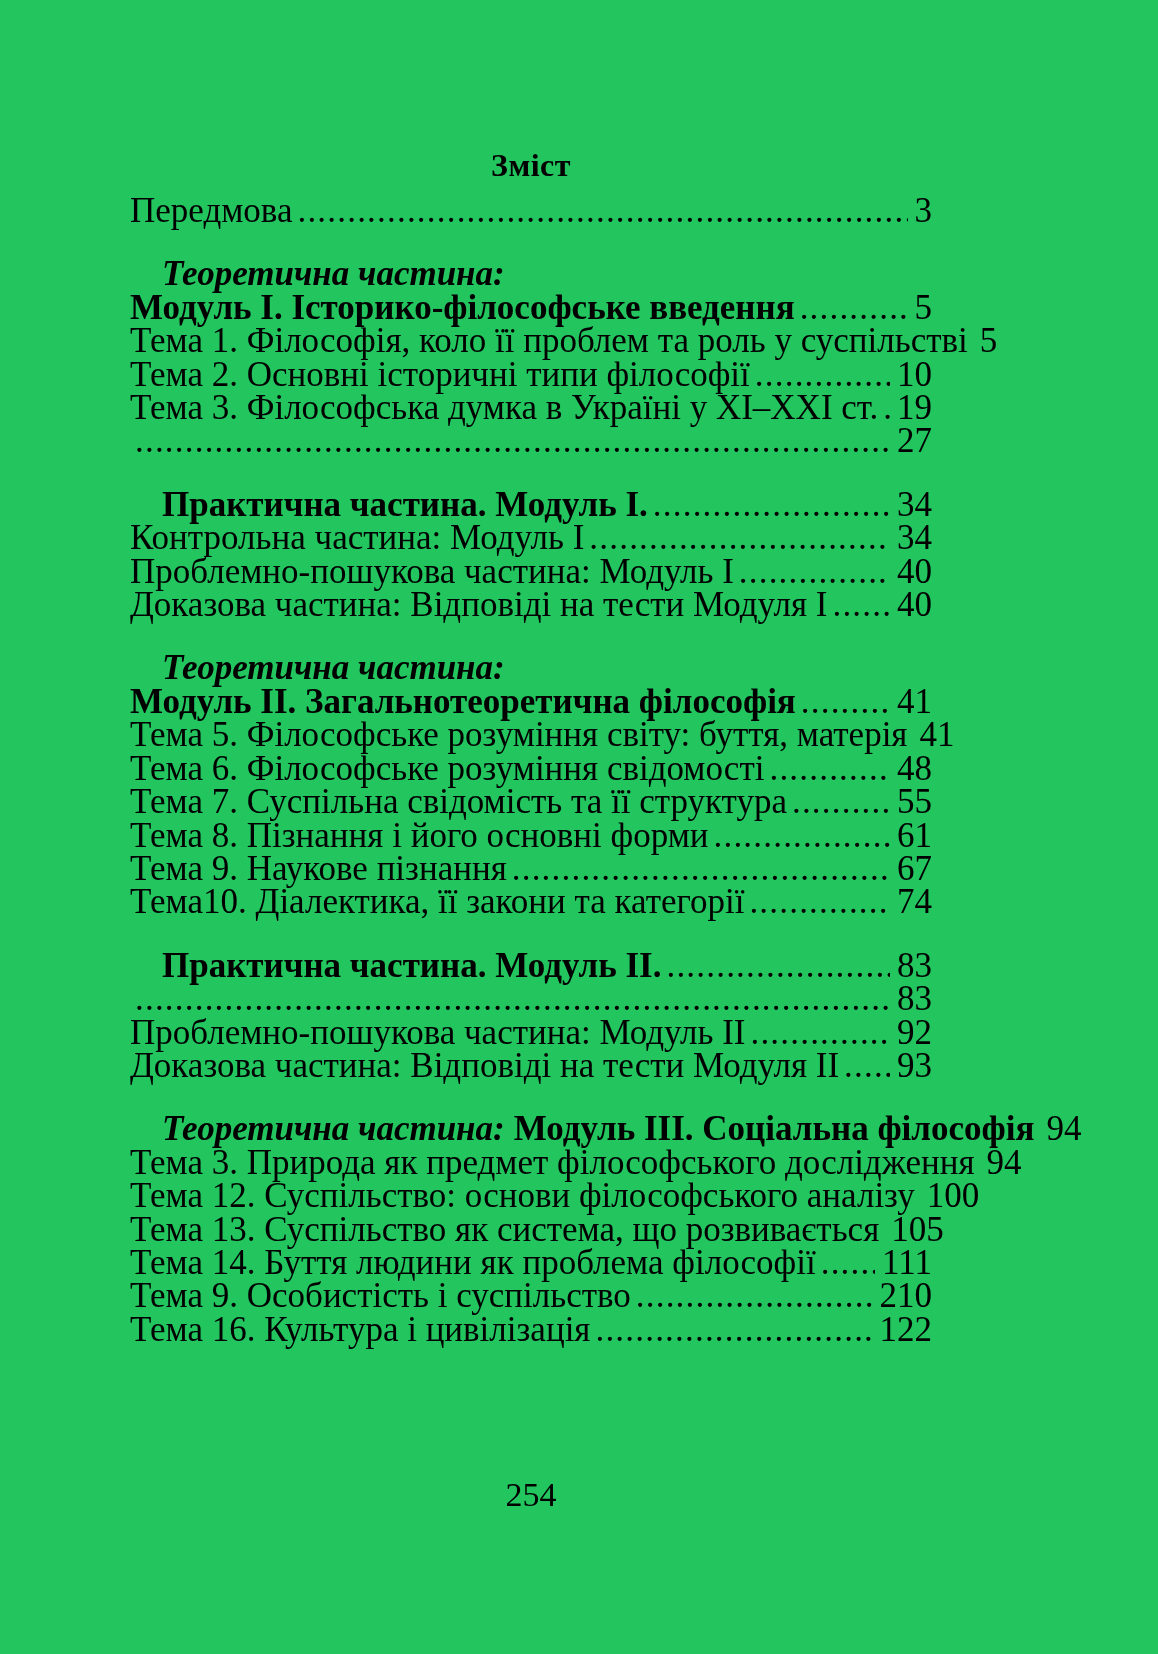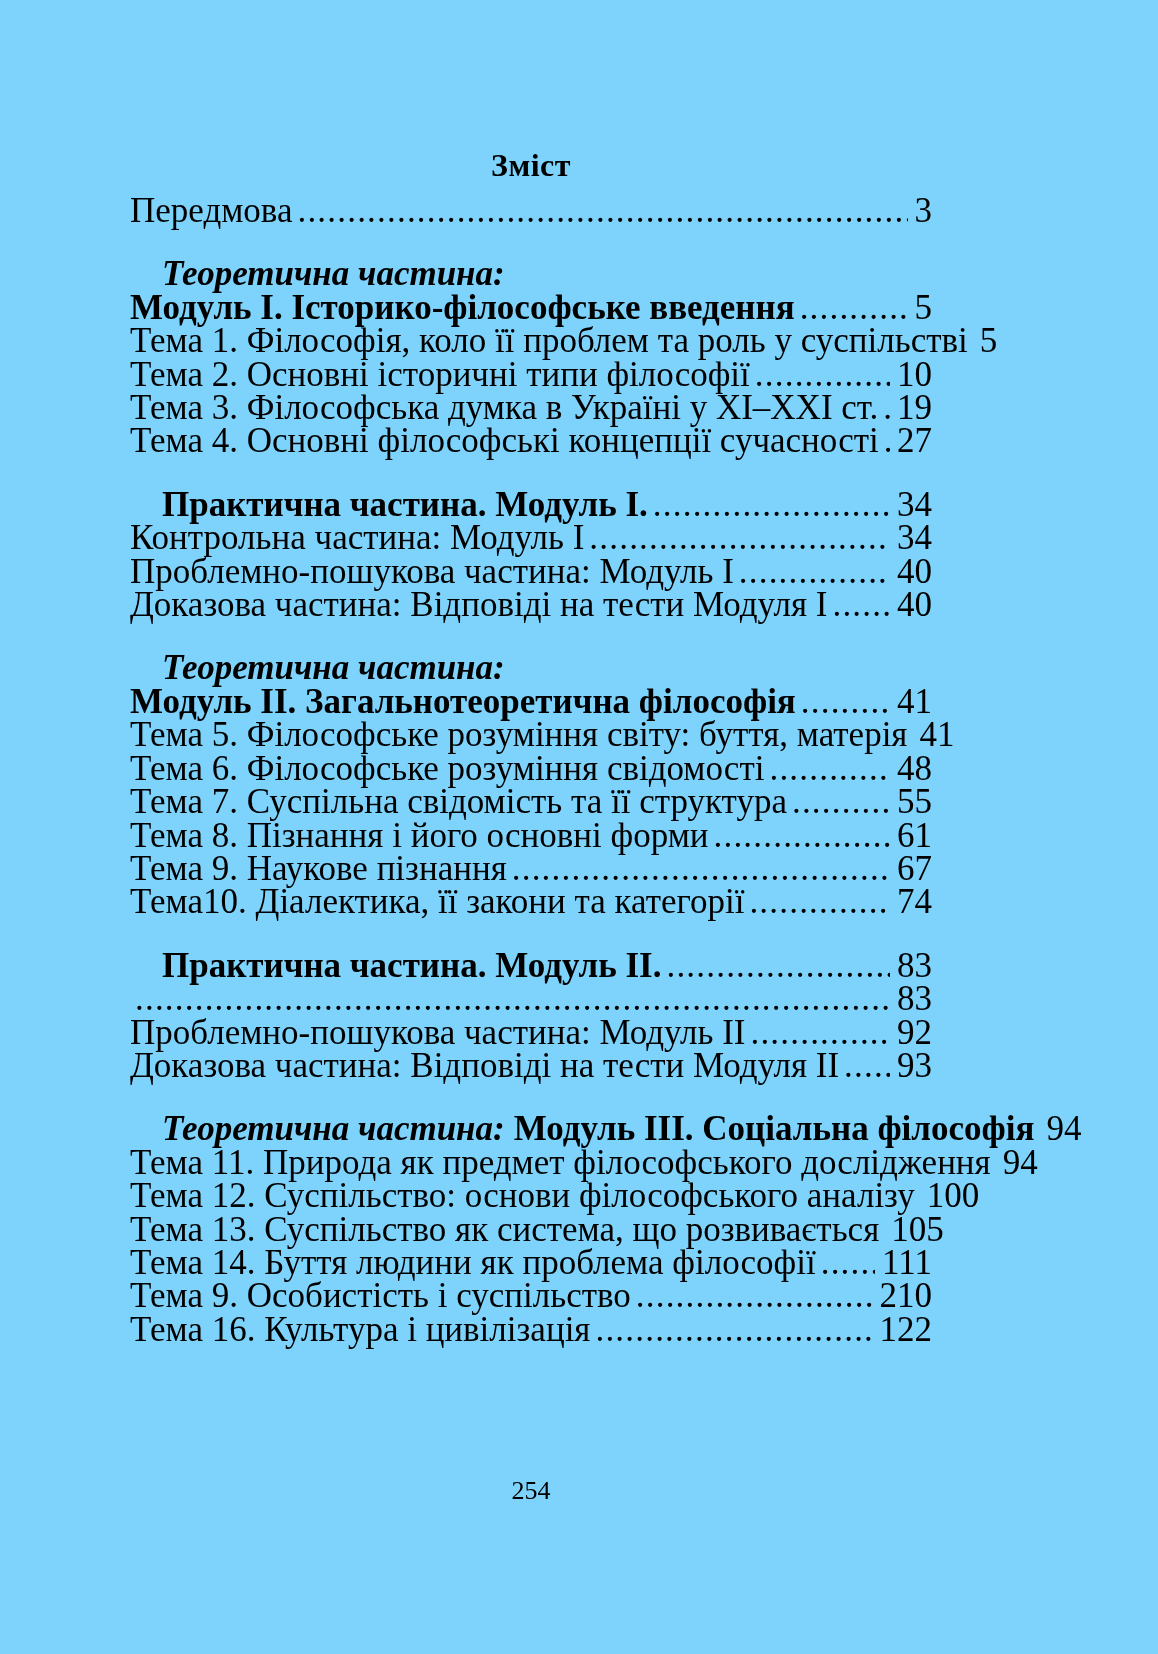--- a/index.html
+++ b/index.html
@@ -5,21 +5,21 @@
   * { margin: 0; padding: 0; box-sizing: border-box; }
   html, body { background: #ffffff; }
   body {
     font-family: "Liberation Serif", "DejaVu Serif", serif;
     color: #000000;
   }
   .page {
     position: relative;
     width: 1158px;
     height: 1654px;
-    background: #7dd3fc;
+    background: #22c55e;
     overflow: hidden;
   }
   .content {
     position: absolute;
     left: 130px;
     top: 146px;
     width: 802px;
   }
   .doc-title {
     text-align: center;
@@ -63,21 +63,21 @@
     padding-left: 4px;
     font-weight: normal;
     font-style: normal;
   }
   .footer {
     position: absolute;
     left: 130px;
     width: 802px;
     top: 1476px;
     text-align: center;
-    font-size: 26px;
+    font-size: 34px;
   }
 </style>
 </head>
 <body>
 
 <div class="page">
   <div class="content">
     <div class="doc-title">Зміст</div>
     <div id="toc-list">
   <div class="toc-row style-normal">
@@ -117,21 +117,20 @@
 
   <div class="toc-row style-normal">
     <span class="prefix"></span>
     <span class="label">Тема 3. Філософська думка в Україні у ХІ–ХХІ ст.</span>
     <span class="leader"></span>
     <span class="page-num">19</span>
   </div>
 
   <div class="toc-row style-normal">
     <span class="prefix"></span>
-    <span class="label">Тема 4. Основні філософські концепції сучасності</span>
     <span class="leader"></span>
     <span class="page-num">27</span>
   </div>
 
   <div class="toc-row style-bold group-start">
     <span class="prefix"></span>
     <span class="label">Практична частина. Модуль І.</span>
     <span class="leader"></span>
     <span class="page-num">34</span>
   </div>
@@ -242,21 +241,21 @@
 
   <div class="toc-row style-bold group-start">
     <span class="prefix">Теоретична частина:</span>
     <span class="label">Модуль ІІІ. Соціальна філософія</span>
     <span class="leader"></span>
     <span class="page-num">94</span>
   </div>
 
   <div class="toc-row style-normal">
     <span class="prefix"></span>
-    <span class="label">Тема 11. Природа як предмет філософського дослідження</span>
+    <span class="label">Тема 3. Природа як предмет філософського дослідження</span>
     <span class="leader"></span>
     <span class="page-num">94</span>
   </div>
 
   <div class="toc-row style-normal">
     <span class="prefix"></span>
     <span class="label">Тема 12. Суспільство: основи філософського аналізу</span>
     <span class="leader"></span>
     <span class="page-num">100</span>
   </div>

